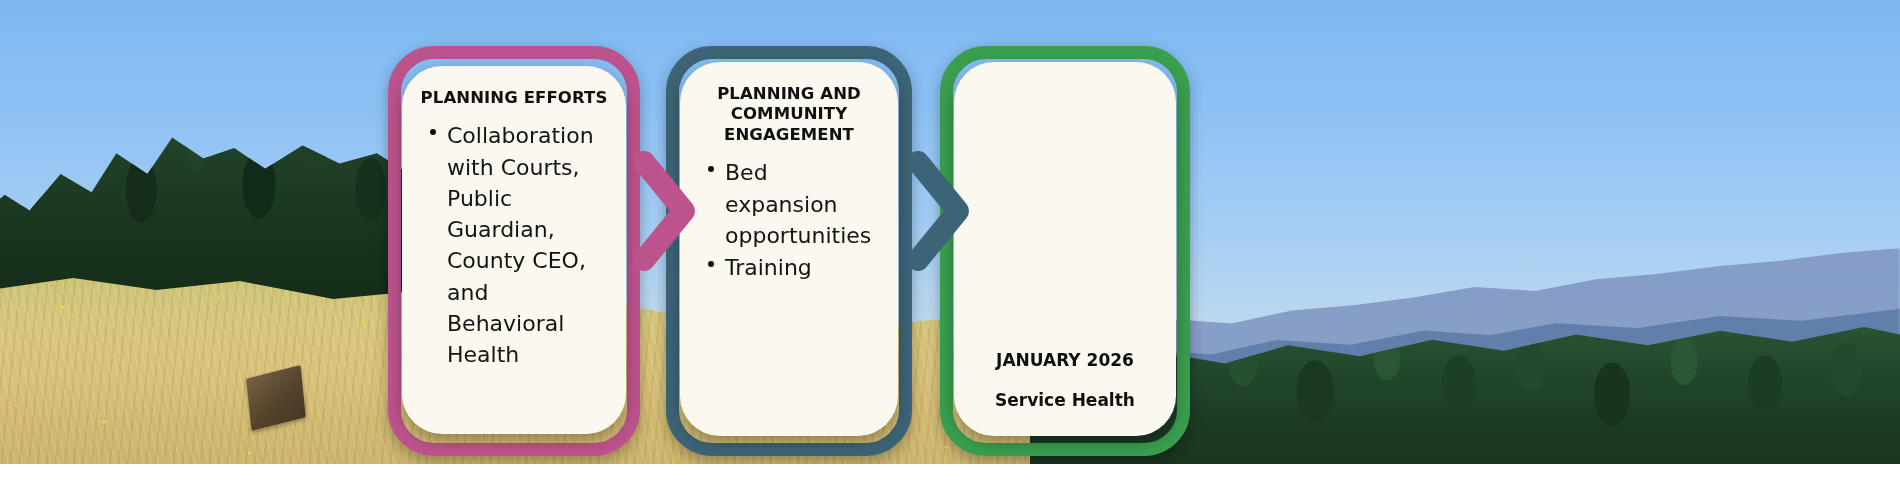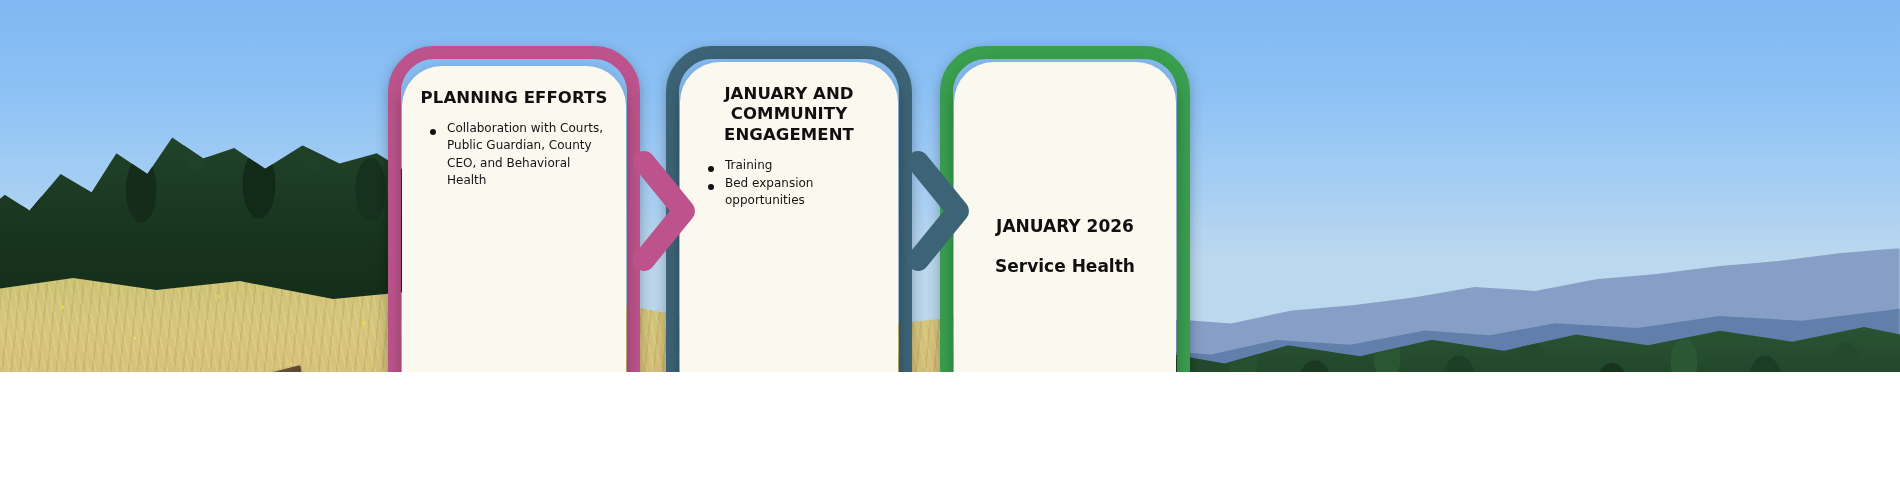--- a/index.html
+++ b/index.html
@@ -7,21 +7,21 @@
   html, body {
     width: 1900px;
     height: 500px;
     overflow: hidden;
     font-family: "Liberation Sans", sans-serif;
   }
 
   .canvas {
     position: relative;
     width: 1900px;
-    height: 372px;
+    height: 464px;
     overflow: hidden;
     background: #4c1d95;
   }
 
   
   .bg-photo { position: absolute; inset: 0; overflow: hidden; }
 
   .sky {
     position: absolute; left: 0; top: 0; width: 100%; height: 100%;
     background: linear-gradient(to bottom,
@@ -180,42 +180,42 @@
   .chevron { position: absolute; z-index: 4; }
   #chev-1 { left: 240px; top: 100px; width: 70px; height: 130px; }
   #chev-2 { left: 514px; top: 100px; width: 70px; height: 130px; }
 
   
   .card-inner {
     width: 100%; height: 100%;
     padding: 22px 16px 16px 16px;
     display: flex; flex-direction: column;
   }
-  .card-inner.centered { justify-content: center; padding-top: 10px; }
+  .card-inner.centered { justify-content: flex-end; padding-top: 10px; }
 
   .card-title {
     font-family: "DejaVu Sans", sans-serif;
     font-weight: 700;
     font-size: 16.5px;
     line-height: 1.24;
     color: #101010;
     text-align: center;
     letter-spacing: .1px;
     margin-bottom: 12px;
   }
 
   .bullets {
     list-style: none;
     margin: 0;
     padding: 0 2px 0 10px;
   }
   .bullets li {
     position: relative;
     font-family: "DejaVu Sans", sans-serif;
-    font-size: 12px;
+    font-size: 22px;
     line-height: 1.42;
     color: #141414;
     padding-left: 19px;
     margin-bottom: 1px;
   }
   .bullets li::before {
     content: "";
     position: absolute;
     left: 2px; top: 9px;
     width: 6px; height: 6px;
@@ -261,24 +261,24 @@
       </div>
     </div>
 
     <svg class="chevron" id="chev-1" viewBox="0 0 70 130">
       <polyline points="16,16 56,65 16,114" fill="none" stroke="#BC538C" stroke-width="22" stroke-linecap="round" stroke-linejoin="round"></polyline>
     </svg>
 
     <div class="ring" id="ring-2"></div>
     <div class="card" id="card-2">
       <div class="card-inner">
-        <div class="card-title">JANUARY AND COMMUNITY ENGAGEMENT</div>
+        <div class="card-title">PLANNING AND COMMUNITY ENGAGEMENT</div>
         <ul class="bullets">
+          <li>Bed expansion opportunities</li>
           <li>Training</li>
-          <li>Bed expansion opportunities</li>
         </ul>
       </div>
     </div>
 
     <svg class="chevron" id="chev-2" viewBox="0 0 70 130">
       <polyline points="16,16 56,65 16,114" fill="none" stroke="#3C6476" stroke-width="22" stroke-linecap="round" stroke-linejoin="round"></polyline>
     </svg>
 
     <div class="ring" id="ring-3"></div>
     <div class="card" id="card-3">

